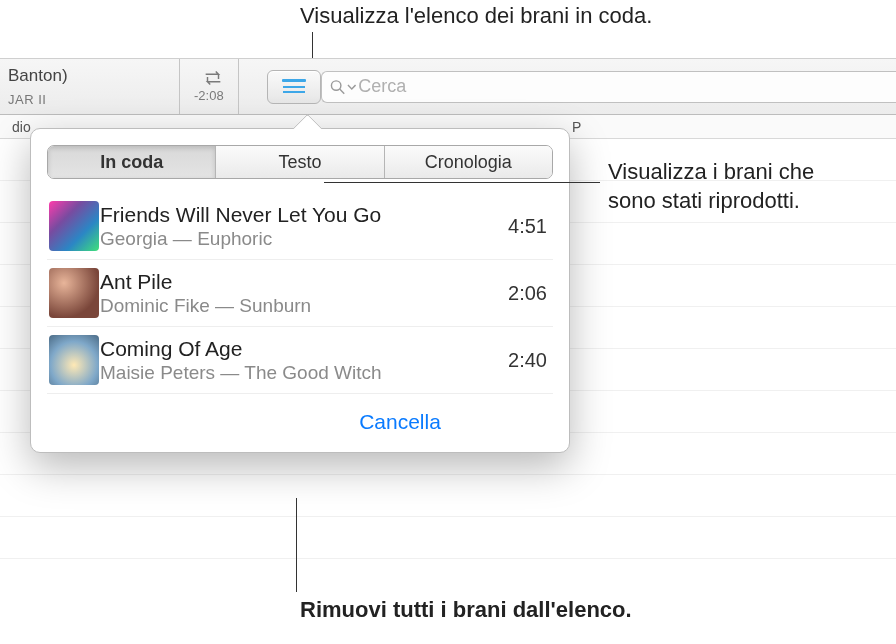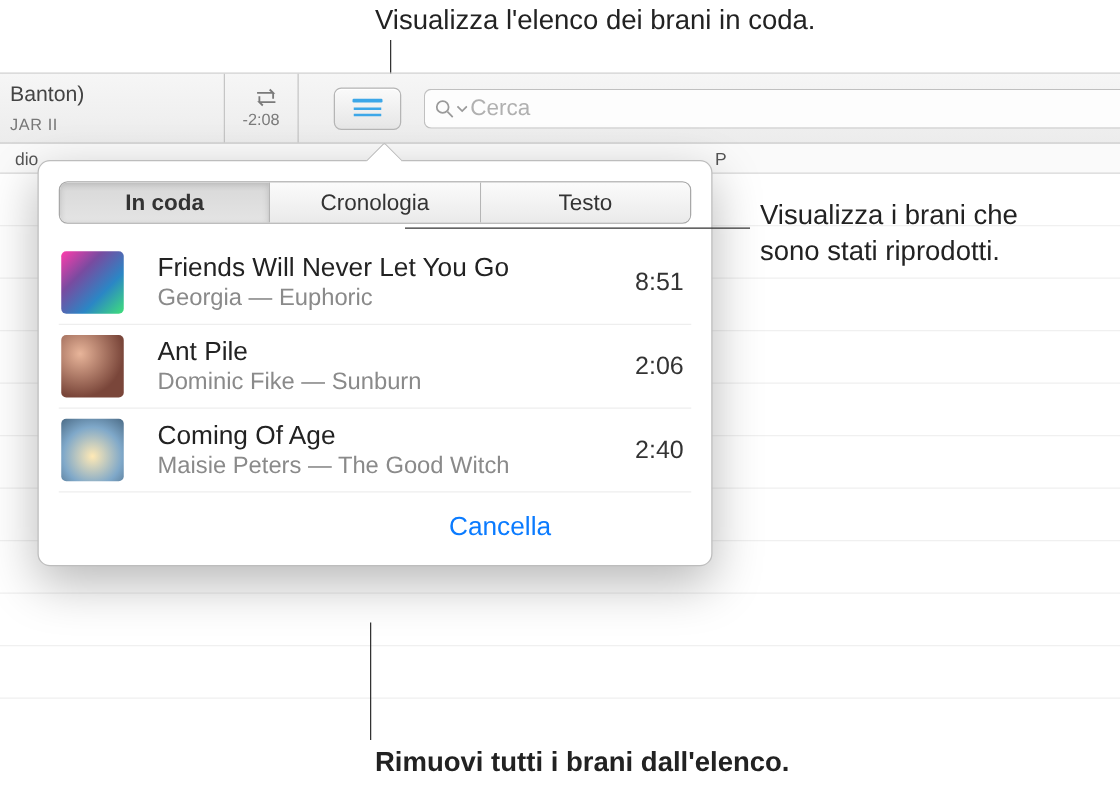--- a/index.html
+++ b/index.html
@@ -61,21 +61,20 @@
     border:1px solid #b5b5b5;
     border-radius:6px;
     background: linear-gradient(#fafafa,#e6e6e6);
     display:flex; align-items:center; justify-content:center;
     cursor:pointer;
     box-shadow: inset 0 1px 0 #fff;
   }
   .queue-button svg { width:26px; height:18px; }
 
   .search-wrap {
-    margin-left: 18px;
     flex:1;
     height:32px;
     border:1px solid #c0c0c0;
     border-right:none;
     border-radius:6px 0 0 6px;
     background:#fdfdfd;
     display:flex; align-items:center;
     padding:0 8px;
     color:#9a9a9a;
     gap:2px;
@@ -156,21 +155,21 @@
     box-shadow: inset 0 2px 5px rgba(0,0,0,0.15);
     font-weight: bold;
   }
 
   .queue-list {
     margin-top:14px;
   }
   .track {
     display:flex;
     align-items:center;
-    gap:27px;
+    gap:1px;
     padding:8px 2px;
     border-bottom:1px solid #eee;
   }
   .track:last-of-type{ border-bottom:1px solid #eee; }
   .art {
     width:50px; height:50px;
     border-radius:4px;
     flex-shrink:0;
   }
   .meta { flex:1; min-width:0; }
@@ -262,32 +261,32 @@
   <div class="bg-row"></div>
   <div class="bg-row"></div>
   <div class="bg-row"></div>
   <div class="bg-row"></div>
   <div class="bg-row"></div>
 </div>
 
 <div class="popover">
   <div class="seg">
     <button class="seg-btn active">In coda</button>
+    <button class="seg-btn">Testo</button>
     <button class="seg-btn">Cronologia</button>
-    <button class="seg-btn">Testo</button>
   </div>
 
   <div class="queue-list">
     <div class="track">
       <div class="art art1"></div>
       <div class="meta">
         <div class="title">Friends Will Never Let You Go</div>
         <div class="sub">Georgia — Euphoric</div>
       </div>
-      <div class="dur">8:51</div>
+      <div class="dur">4:51</div>
     </div>
     <div class="track">
       <div class="art art2"></div>
       <div class="meta">
         <div class="title">Ant Pile</div>
         <div class="sub">Dominic Fike — Sunburn</div>
       </div>
       <div class="dur">2:06</div>
     </div>
     <div class="track">

